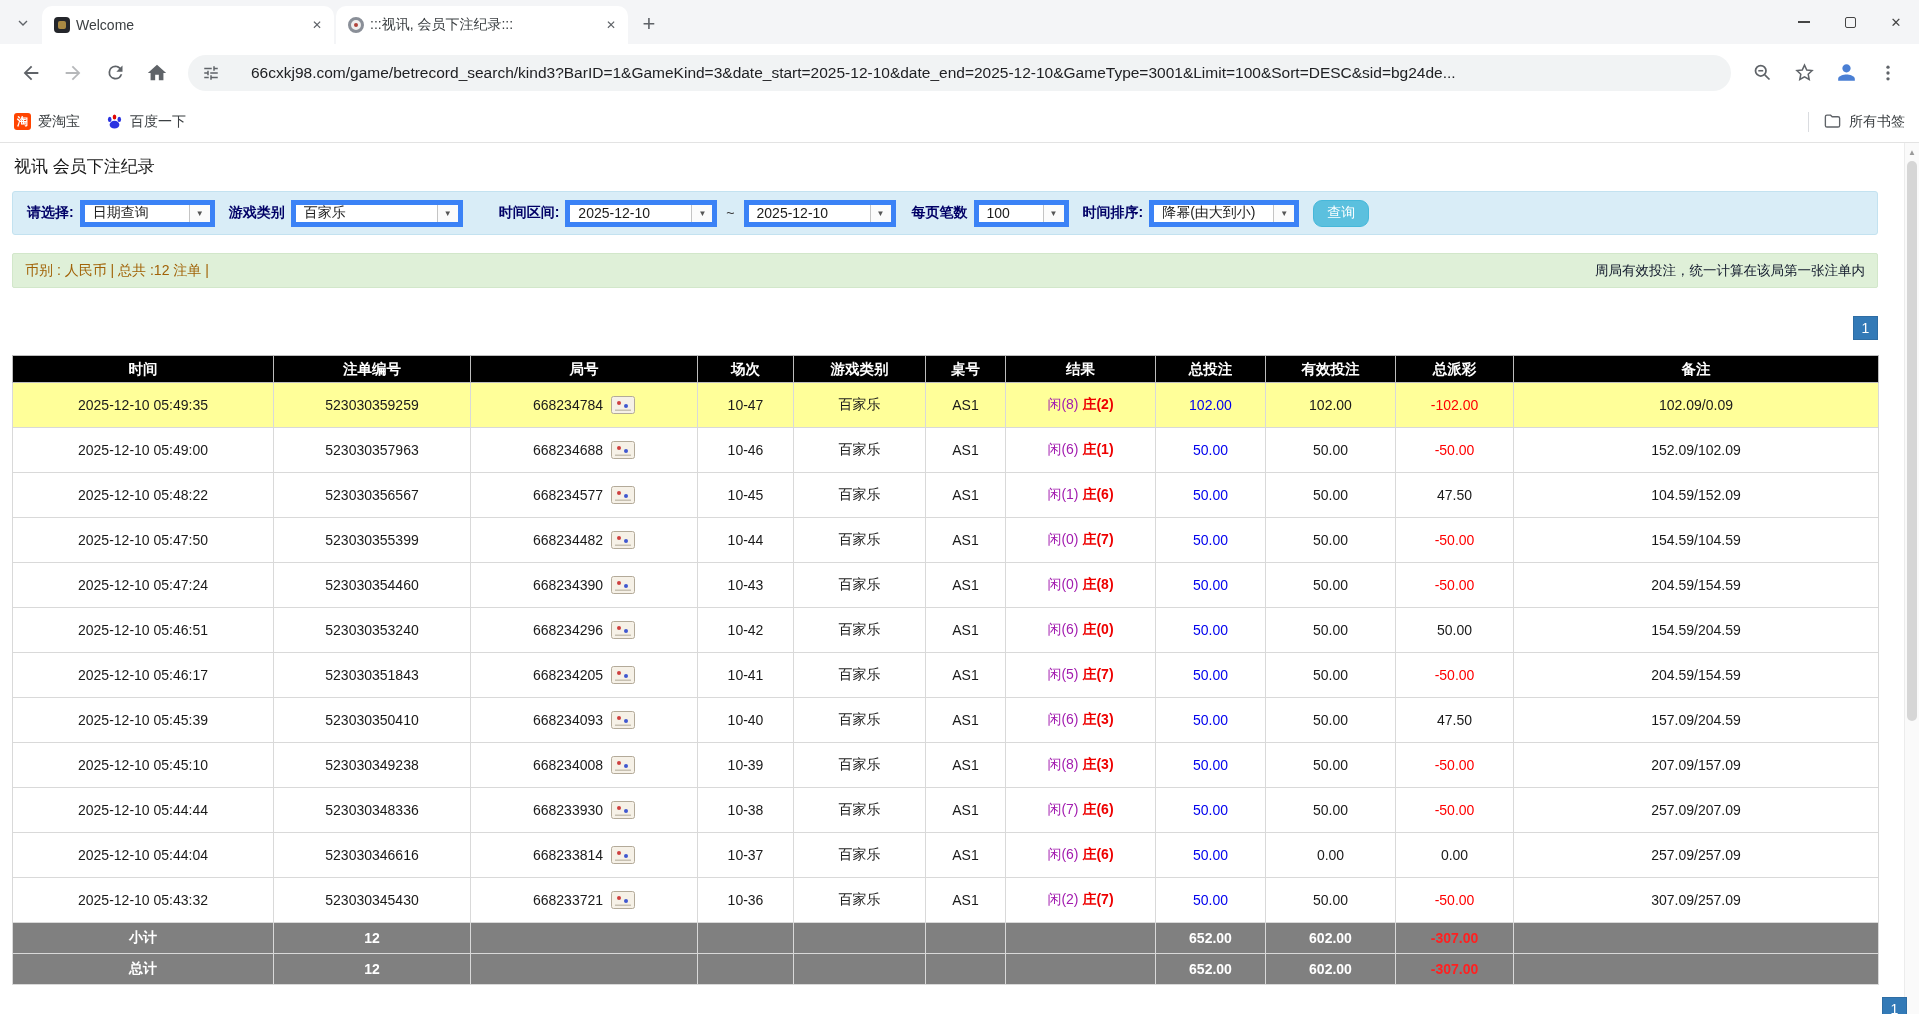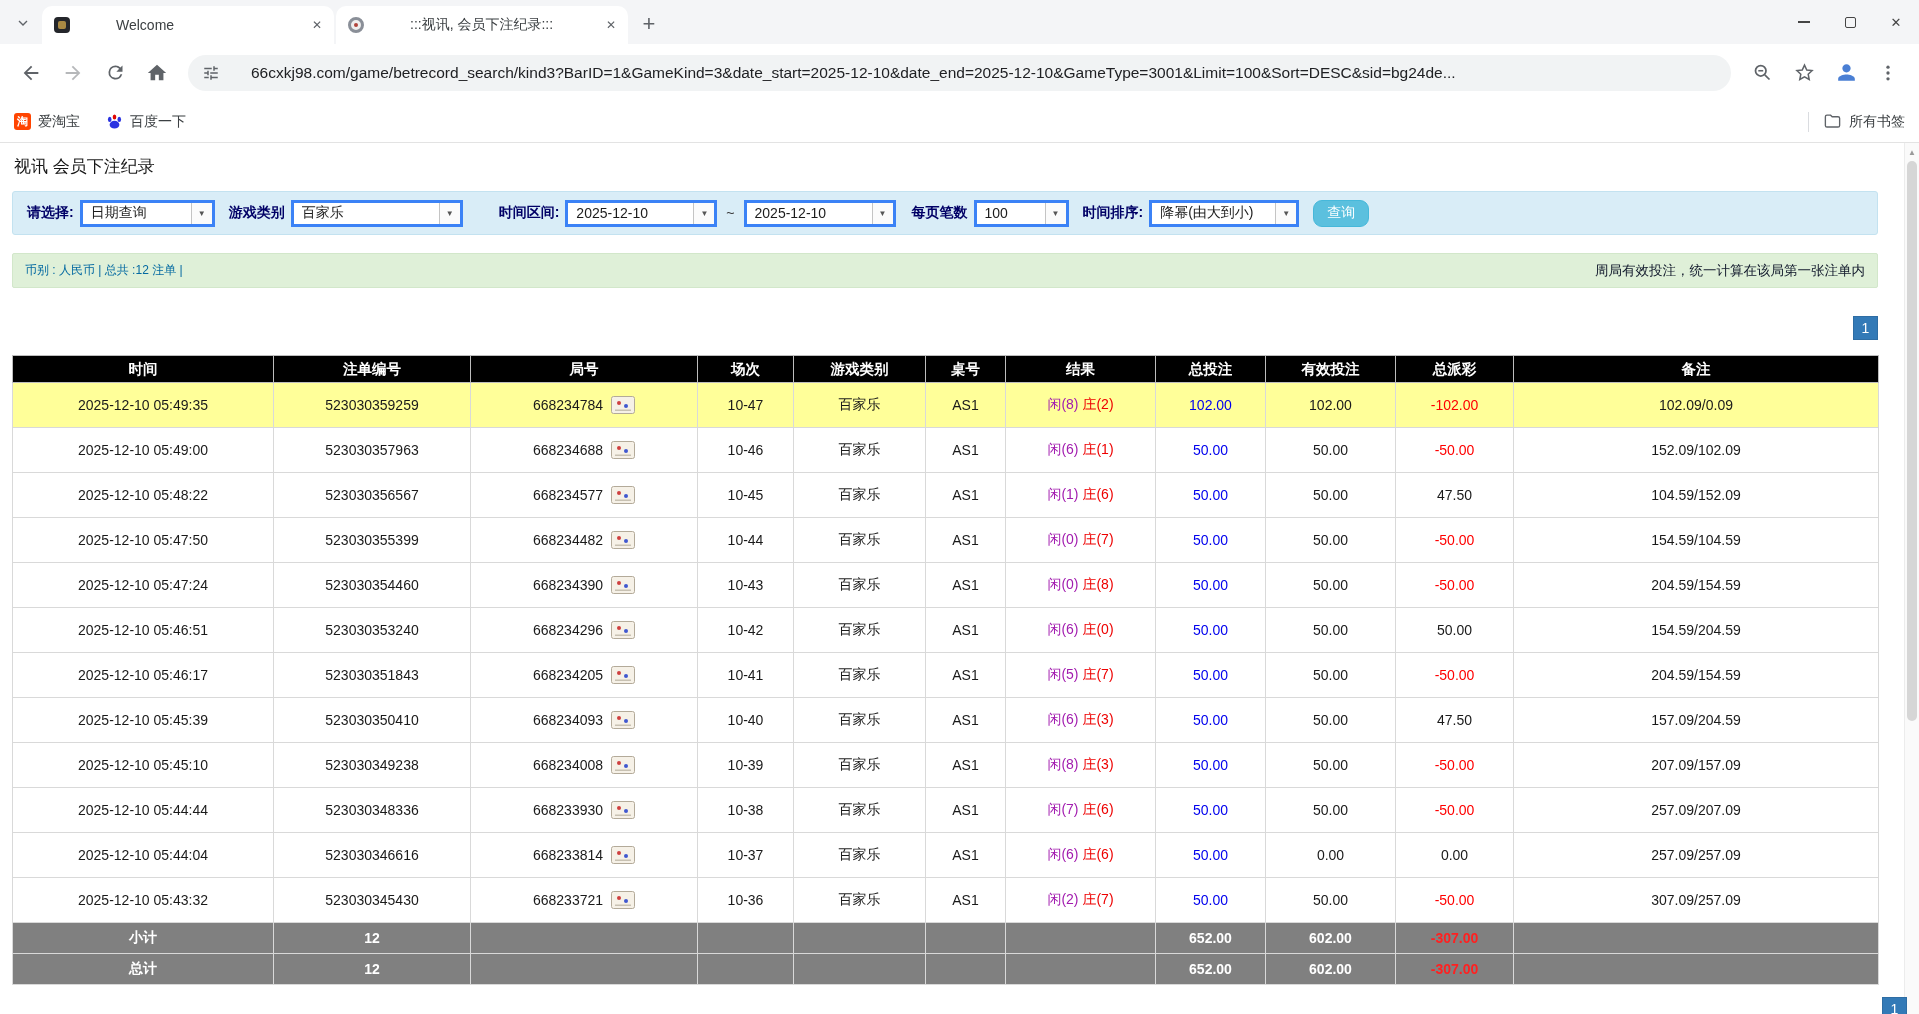--- a/index.html
+++ b/index.html
@@ -13,21 +13,21 @@
   
   .tab-strip {
     height:44px; background:#f4f5f7; display:flex; align-items:flex-end; position:relative;
   }
   .tab-search-btn {
     width:30px; height:30px; margin:0 4px 6px 8px; border-radius:50%;
     display:flex; align-items:center; justify-content:center; cursor:pointer;
   }
   .tab {
     width:292px; height:38px; background:#fff; border-radius:10px 10px 0 0;
-    display:flex; align-items:center; padding:0 8px 0 12px; position:relative; cursor:pointer;gap:40px;
+    display:flex; align-items:center; padding:0 8px 0 12px; position:relative; cursor:pointer;
   }
   .tab + .tab { margin-left:2px; }
   .tab-title {
     flex:1; font-size:14px; color:#3c4043; white-space:nowrap; overflow:hidden;
     text-overflow:ellipsis; margin:0 6px;
   }
   .tab-close {
     width:18px; height:18px; border-radius:50%; font-size:12px; color:#5f6368;
     display:flex; align-items:center; justify-content:center; cursor:pointer;
   }
@@ -80,35 +80,35 @@
     position:relative; width:1919px; height:871px; padding:8px 41px 0 12px; background:#fff;
   }
   .page-title { font-size:17px; color:#161616; margin:4px 0 13px 2px; font-weight:500; }
 
   .filter-bar {
     height:44px; background:#d9edf7; border:1px solid #c3e2f0; border-radius:3px;
     display:flex; align-items:center; padding:0 14px;
   }
   .flabel { font-size:14px; font-weight:bold; color:#000066; white-space:nowrap; }
   .mr6 { margin-right:6px; } .mr14 { margin-right:14px; } .mr16 { margin-right:16px; } .mr36 { margin-right:36px; }
-  .sel { height:27px; background:#fff; border:3px solid #3b82f6; display:flex; align-items:stretch; cursor:pointer; }
+  .sel { height:27px; background:#fff; border:5px solid #3b82f6; display:flex; align-items:stretch; cursor:pointer; }
   .sel-text { flex:1; display:flex; align-items:center; padding:0 8px; font-size:14px; color:#1c1c1c; white-space:nowrap; overflow:hidden; }
   .sel-btn { width:21px; border-left:1px solid #c4c4c4; background:#fbfbfb; display:flex; align-items:center; justify-content:center; font-size:8px; color:#555; }
   .w1{width:135px;} .w2{width:172px;} .w3{width:152px;} .w4{width:152px;} .w5{width:95px;} .w6{width:150px;}
   .tilde { margin:0 9px; font-size:14px; color:#333; }
   .search-btn {
     height:27px; padding:0 13px; background:#5bc0de; border:1px solid #46b8da; border-radius:9px;
     color:#fff; font-size:14px; cursor:pointer; font-family:inherit;
   }
 
   .summary-bar {
     margin-top:18px; height:35px; background:#dff0d8; border:1px solid #d2e7ca; border-radius:2px;
     display:flex; align-items:center; justify-content:space-between; padding:0 12px;
   }
-  .summary-left { font-size:12px; color:#0369a1; }
+  .summary-left { font-size:14px; color:#a16207; }
   .summary-right { font-size:13.5px; color:#0f172a; }
 
   .pagination-row { margin-top:28px; display:flex; justify-content:flex-end; }
   .page-btn {
     min-width:25px; height:24px; padding:0 6px; background:#337ab7; border:1px solid #2e6da4;
     color:#fff; font-size:14px; display:flex; align-items:center; justify-content:center; cursor:pointer;
   }
 
   table.records { width:1866px; border-collapse:collapse; table-layout:fixed; margin-top:15px; }
   table.records thead th {
@@ -117,21 +117,21 @@
   }
   table.records tbody td {
     background:#fff; font-size:14px; color:#1a1a1a; text-align:center; height:45px;
     border:1px solid #d9d9d9; padding:0 3px; white-space:nowrap; overflow:hidden;
   }
   table.records tbody tr.highlight td { background:#ffff99; }
   table.records tfoot td {
     background:#808080; color:#fff; font-weight:bold; font-size:14px; text-align:center;
     height:31px; border:1px solid #d9d9d9; padding:0 3px;
   }
-  .player { color:#a21caf;text-align:right; } .banker { color:#ee0000; }
+  .player { color:#a21caf;text-align:right; } .banker { color:#ee0000;font-weight:bold; }
   .bet { color:#0000ee; cursor:pointer; }
   .neg { color:#ff0000; }
   tfoot .neg { color:#ff2020; }
   .round-wrap { display:inline-flex; align-items:center; gap:8px; }
   .roadmap { display:inline-flex; cursor:pointer; }
 
   
   .scrollbar {
     position:absolute; right:0; top:0; width:15px; height:871px; background:#fafafa;
     border-left:1px solid #ececec; display:flex; justify-content:center;

